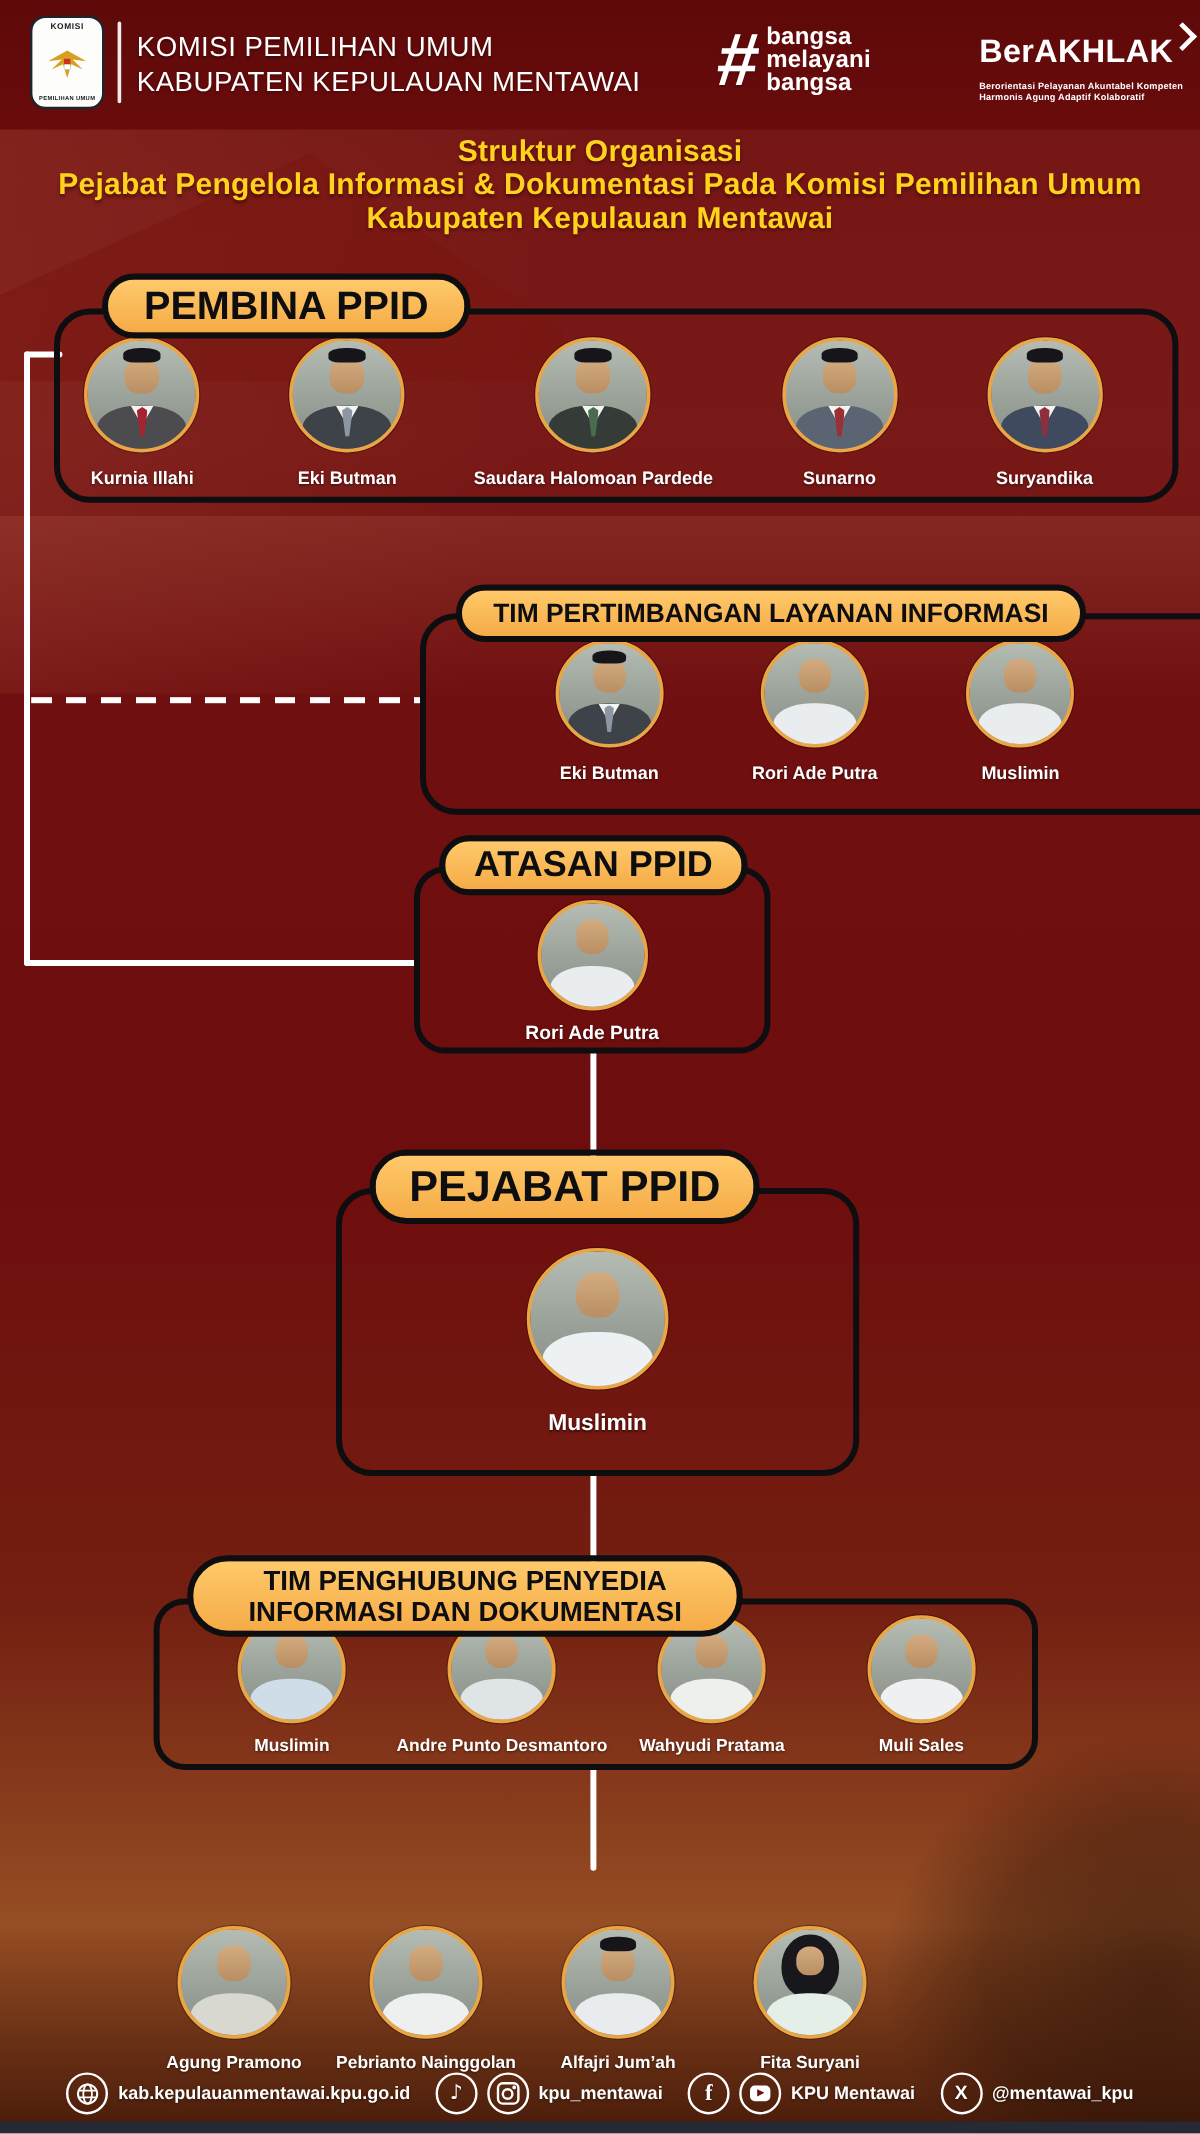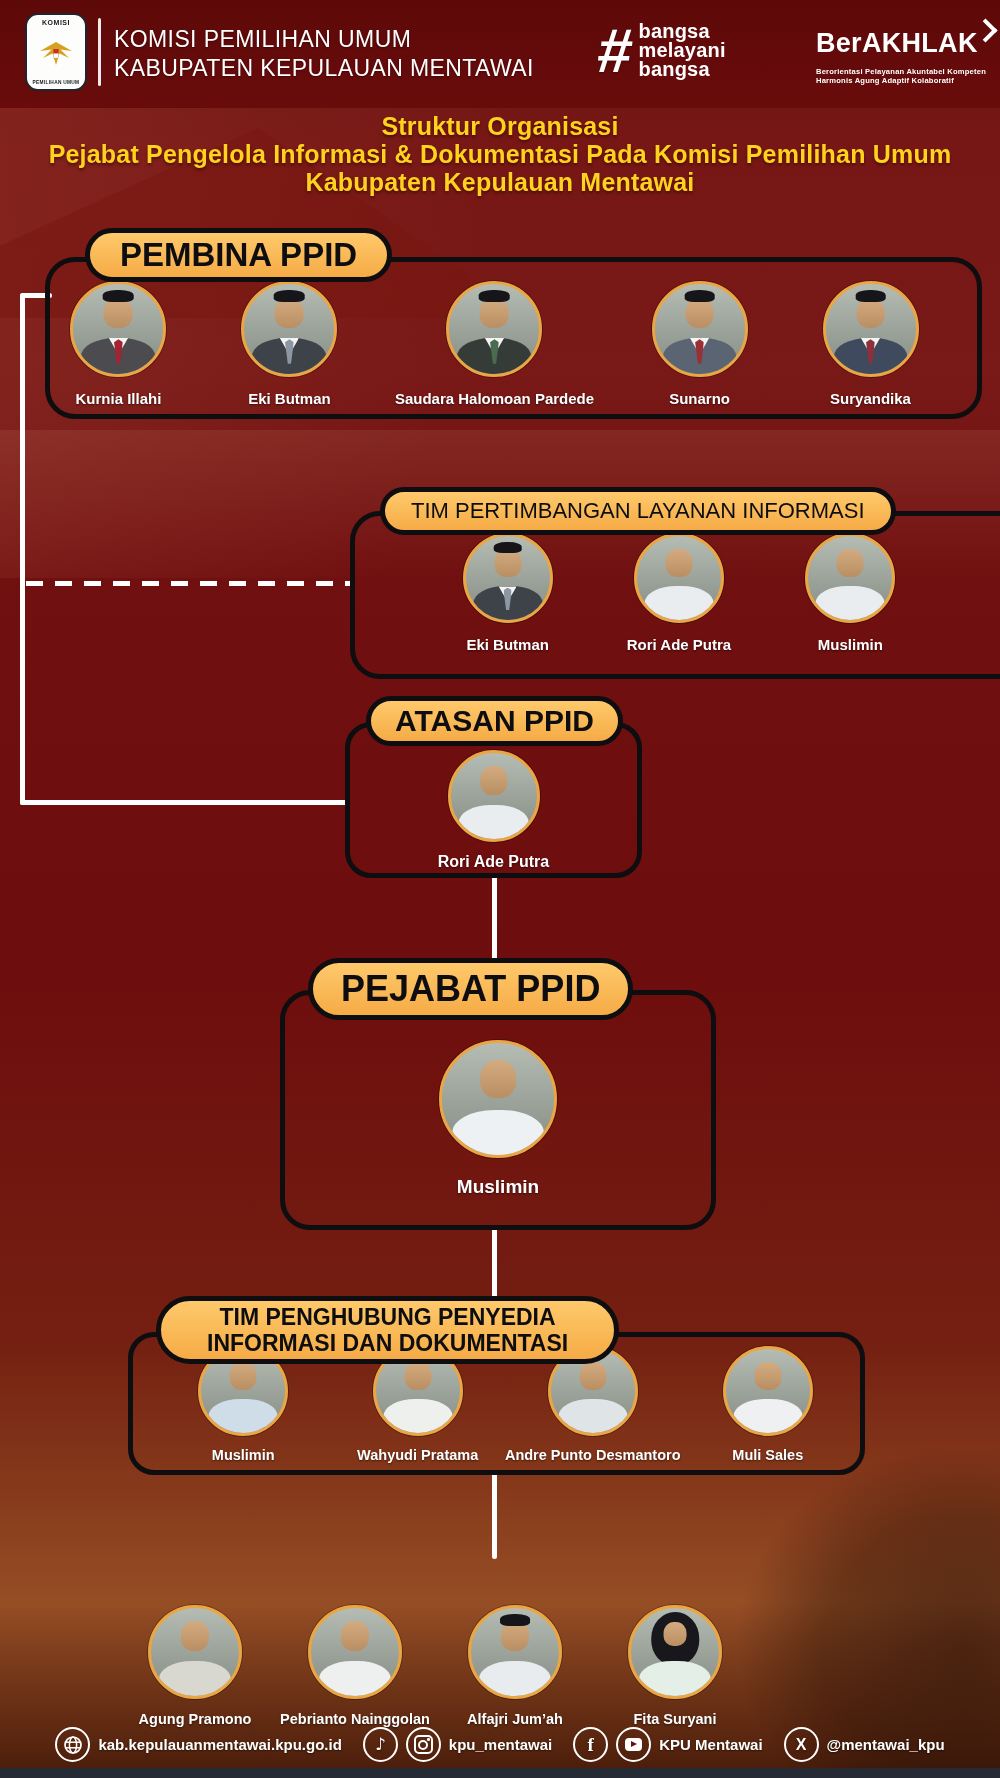--- a/index.html
+++ b/index.html
@@ -71,21 +71,21 @@
     clip-path:polygon(50% 0,100% 12%,68% 100%,32% 100%,0 12%);}
 
   
   #box-pembina{left:45px;top:257px;width:937px;height:162px;}
   #pill-pembina{left:85px;top:228px;height:54px;padding:0 30px;font-size:33px;}
   #sec-pembina-members{position:absolute;left:53px;top:281px;width:883px;display:flex;z-index:5;gap:40px;}
   #sec-pembina-members .photo{width:90px;height:90px;}
   #sec-pembina-members .mname{margin-top:13px;font-size:15px;}
 
   #box-tim1{left:350px;top:511px;width:680px;height:168px;}
-  #pill-tim1{left:380px;top:487px;height:48px;padding:0 26px;font-size:22px;font-weight:400;}
+  #pill-tim1{left:380px;top:487px;height:48px;padding:0 26px;font-size:22px;font-weight:700;}
   #sec-tim1-members{position:absolute;left:422px;top:533px;width:514px;display:flex;z-index:5;}
   #sec-tim1-members .photo{width:84px;height:84px;}
   #sec-tim1-members .mname{margin-top:13px;font-size:15px;}
 
   #box-atasan{left:345px;top:722px;width:297px;height:156px;border-radius:26px;}
   #pill-atasan{left:366px;top:696px;height:50px;padding:0 24px;font-size:30px;}
   #sec-atasan-members{position:absolute;left:345px;top:750px;width:297px;display:flex;z-index:5;}
   #sec-atasan-members .photo{width:86px;height:86px;}
   #sec-atasan-members .mname{margin-top:11px;font-size:16px;}
 
@@ -314,30 +314,30 @@
       <div class="member">
         <div class="photo">
           <div class="p-head"></div>
           <div class="p-body" style="background: rgb(207, 221, 232);"></div>
         </div>
         <div class="mname">Muslimin</div>
       </div>
       <div class="member">
         <div class="photo">
           <div class="p-head"></div>
+          <div class="p-body" style="background: rgb(223, 228, 230);"></div>
+        </div>
+        <div class="mname">Andre Punto Desmantoro</div>
+      </div>
+      <div class="member">
+        <div class="photo">
+          <div class="p-head"></div>
           <div class="p-body" style="background: rgb(238, 240, 238);"></div>
         </div>
         <div class="mname">Wahyudi Pratama</div>
-      </div>
-      <div class="member">
-        <div class="photo">
-          <div class="p-head"></div>
-          <div class="p-body" style="background: rgb(223, 228, 230);"></div>
-        </div>
-        <div class="mname">Andre Punto Desmantoro</div>
       </div>
       <div class="member">
         <div class="photo">
           <div class="p-head"></div>
           <div class="p-body" style="background: rgb(238, 240, 242);"></div>
         </div>
         <div class="mname">Muli Sales</div>
       </div>
     </div>
 

